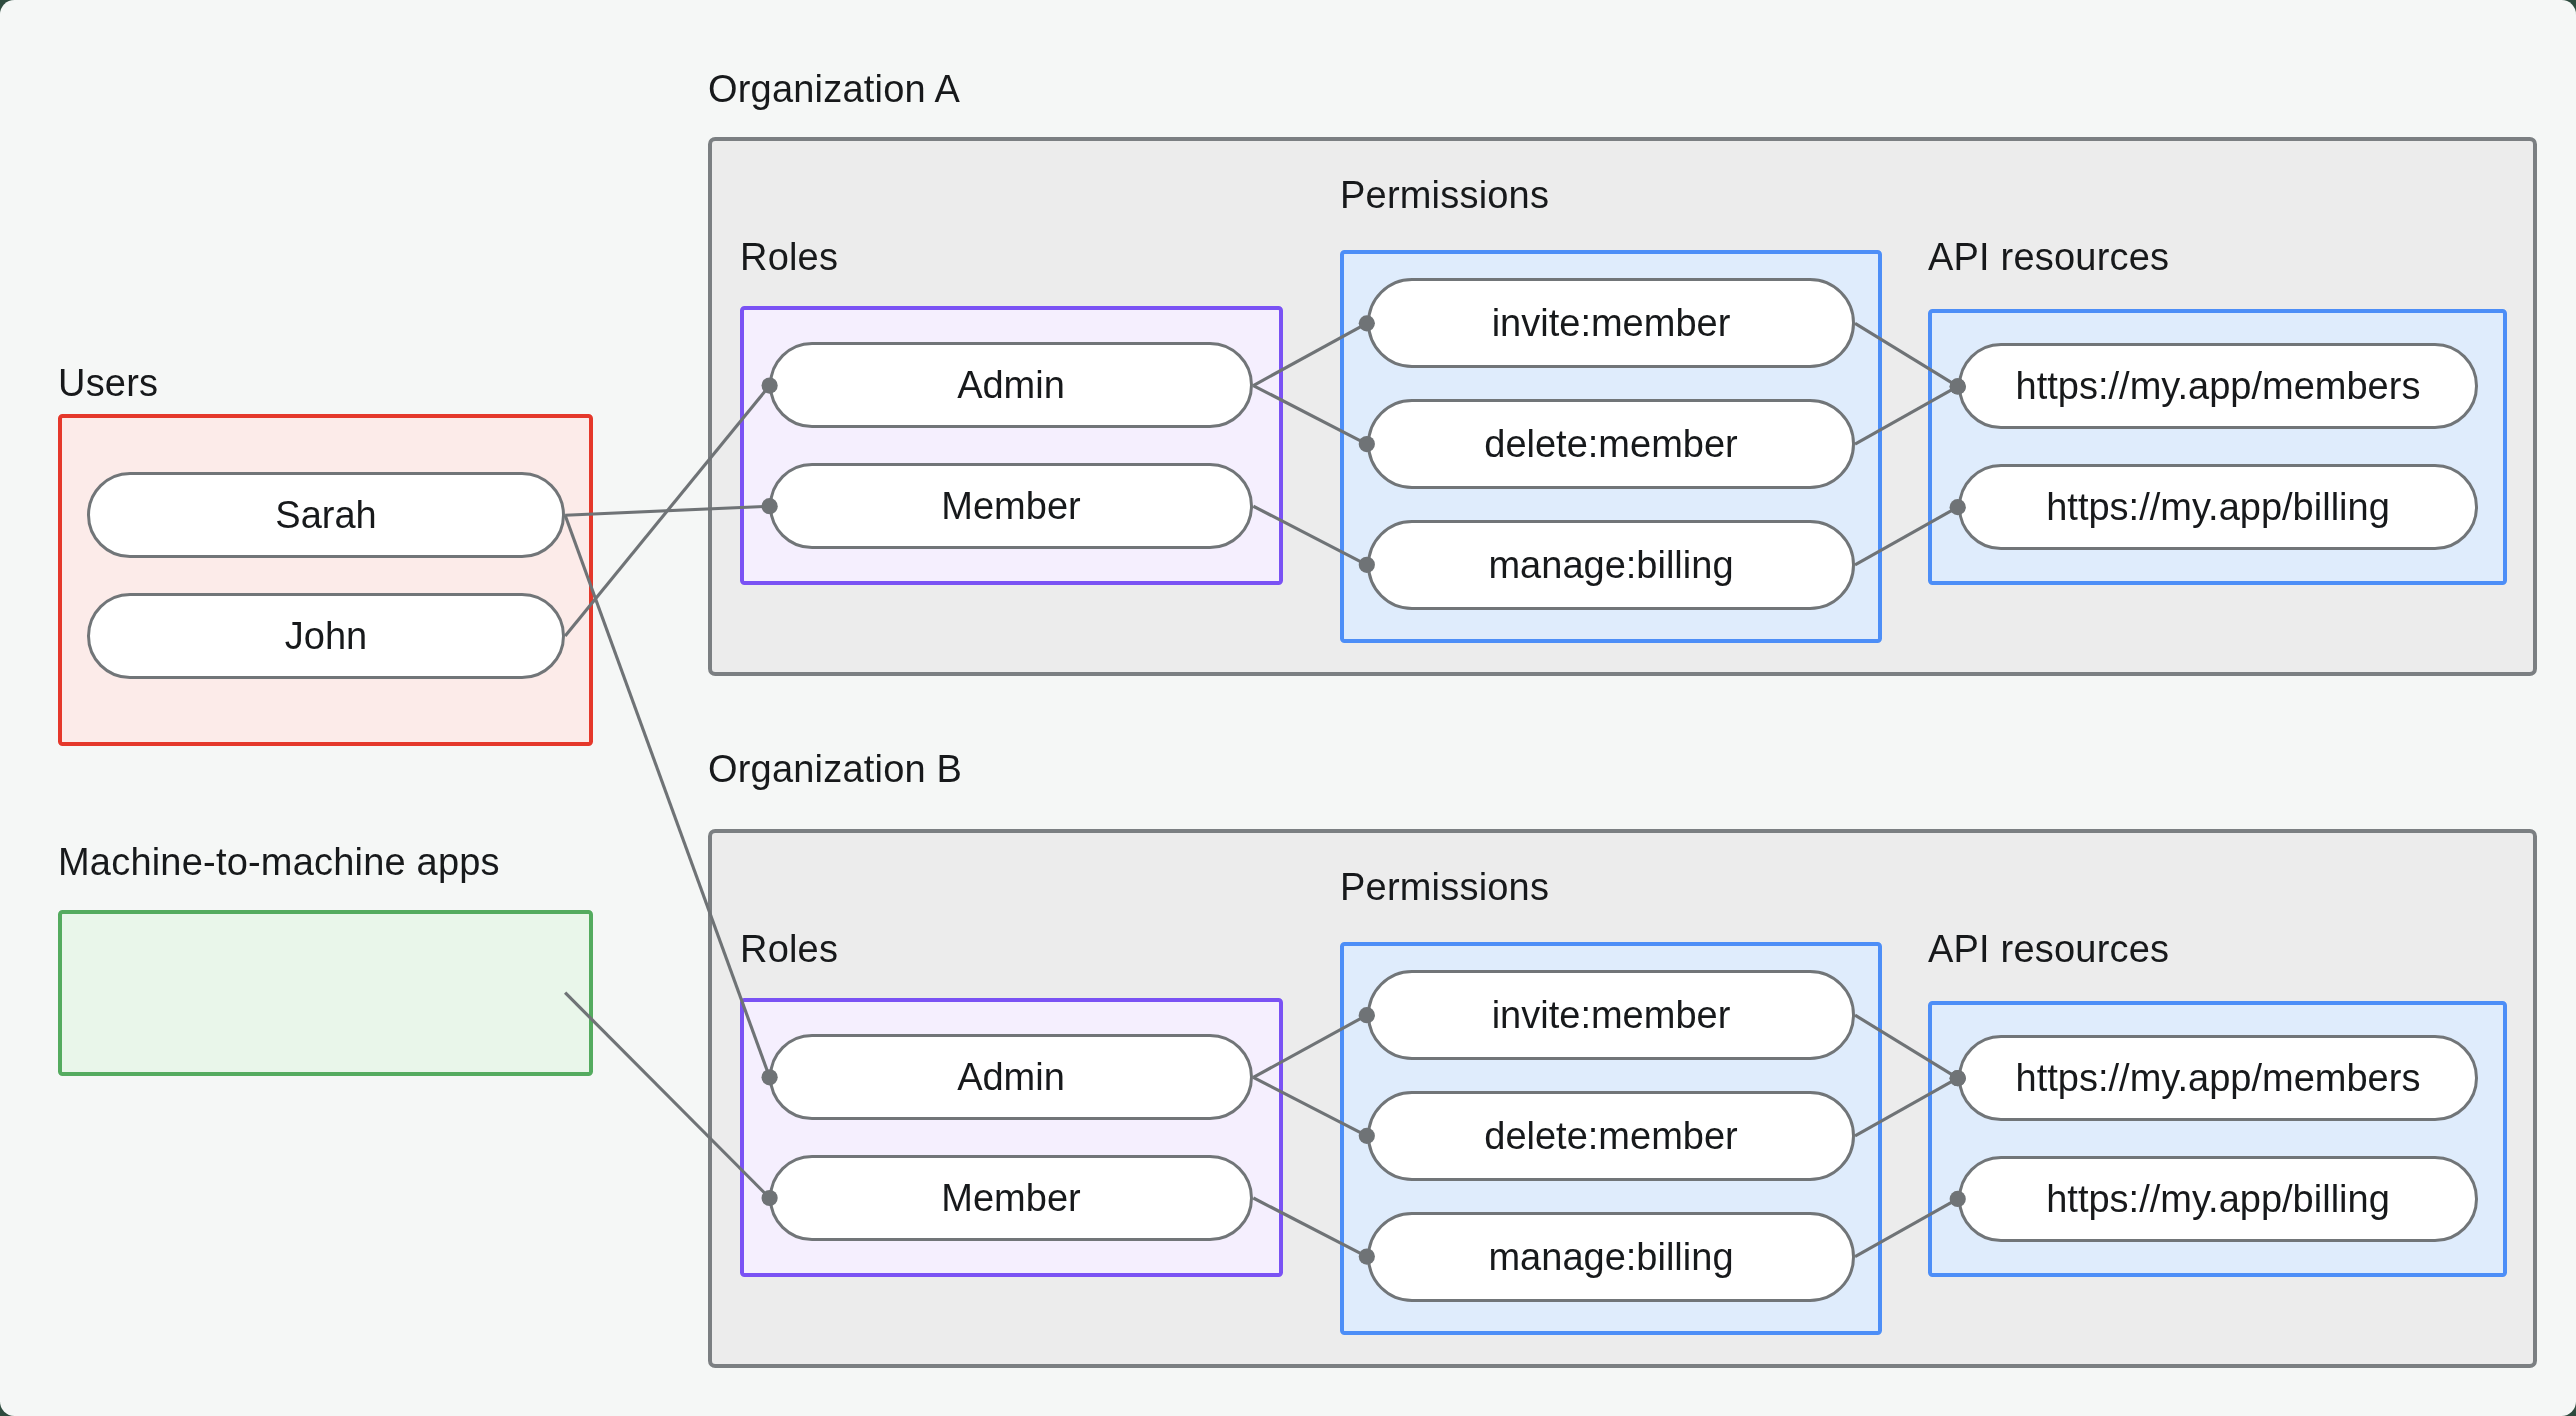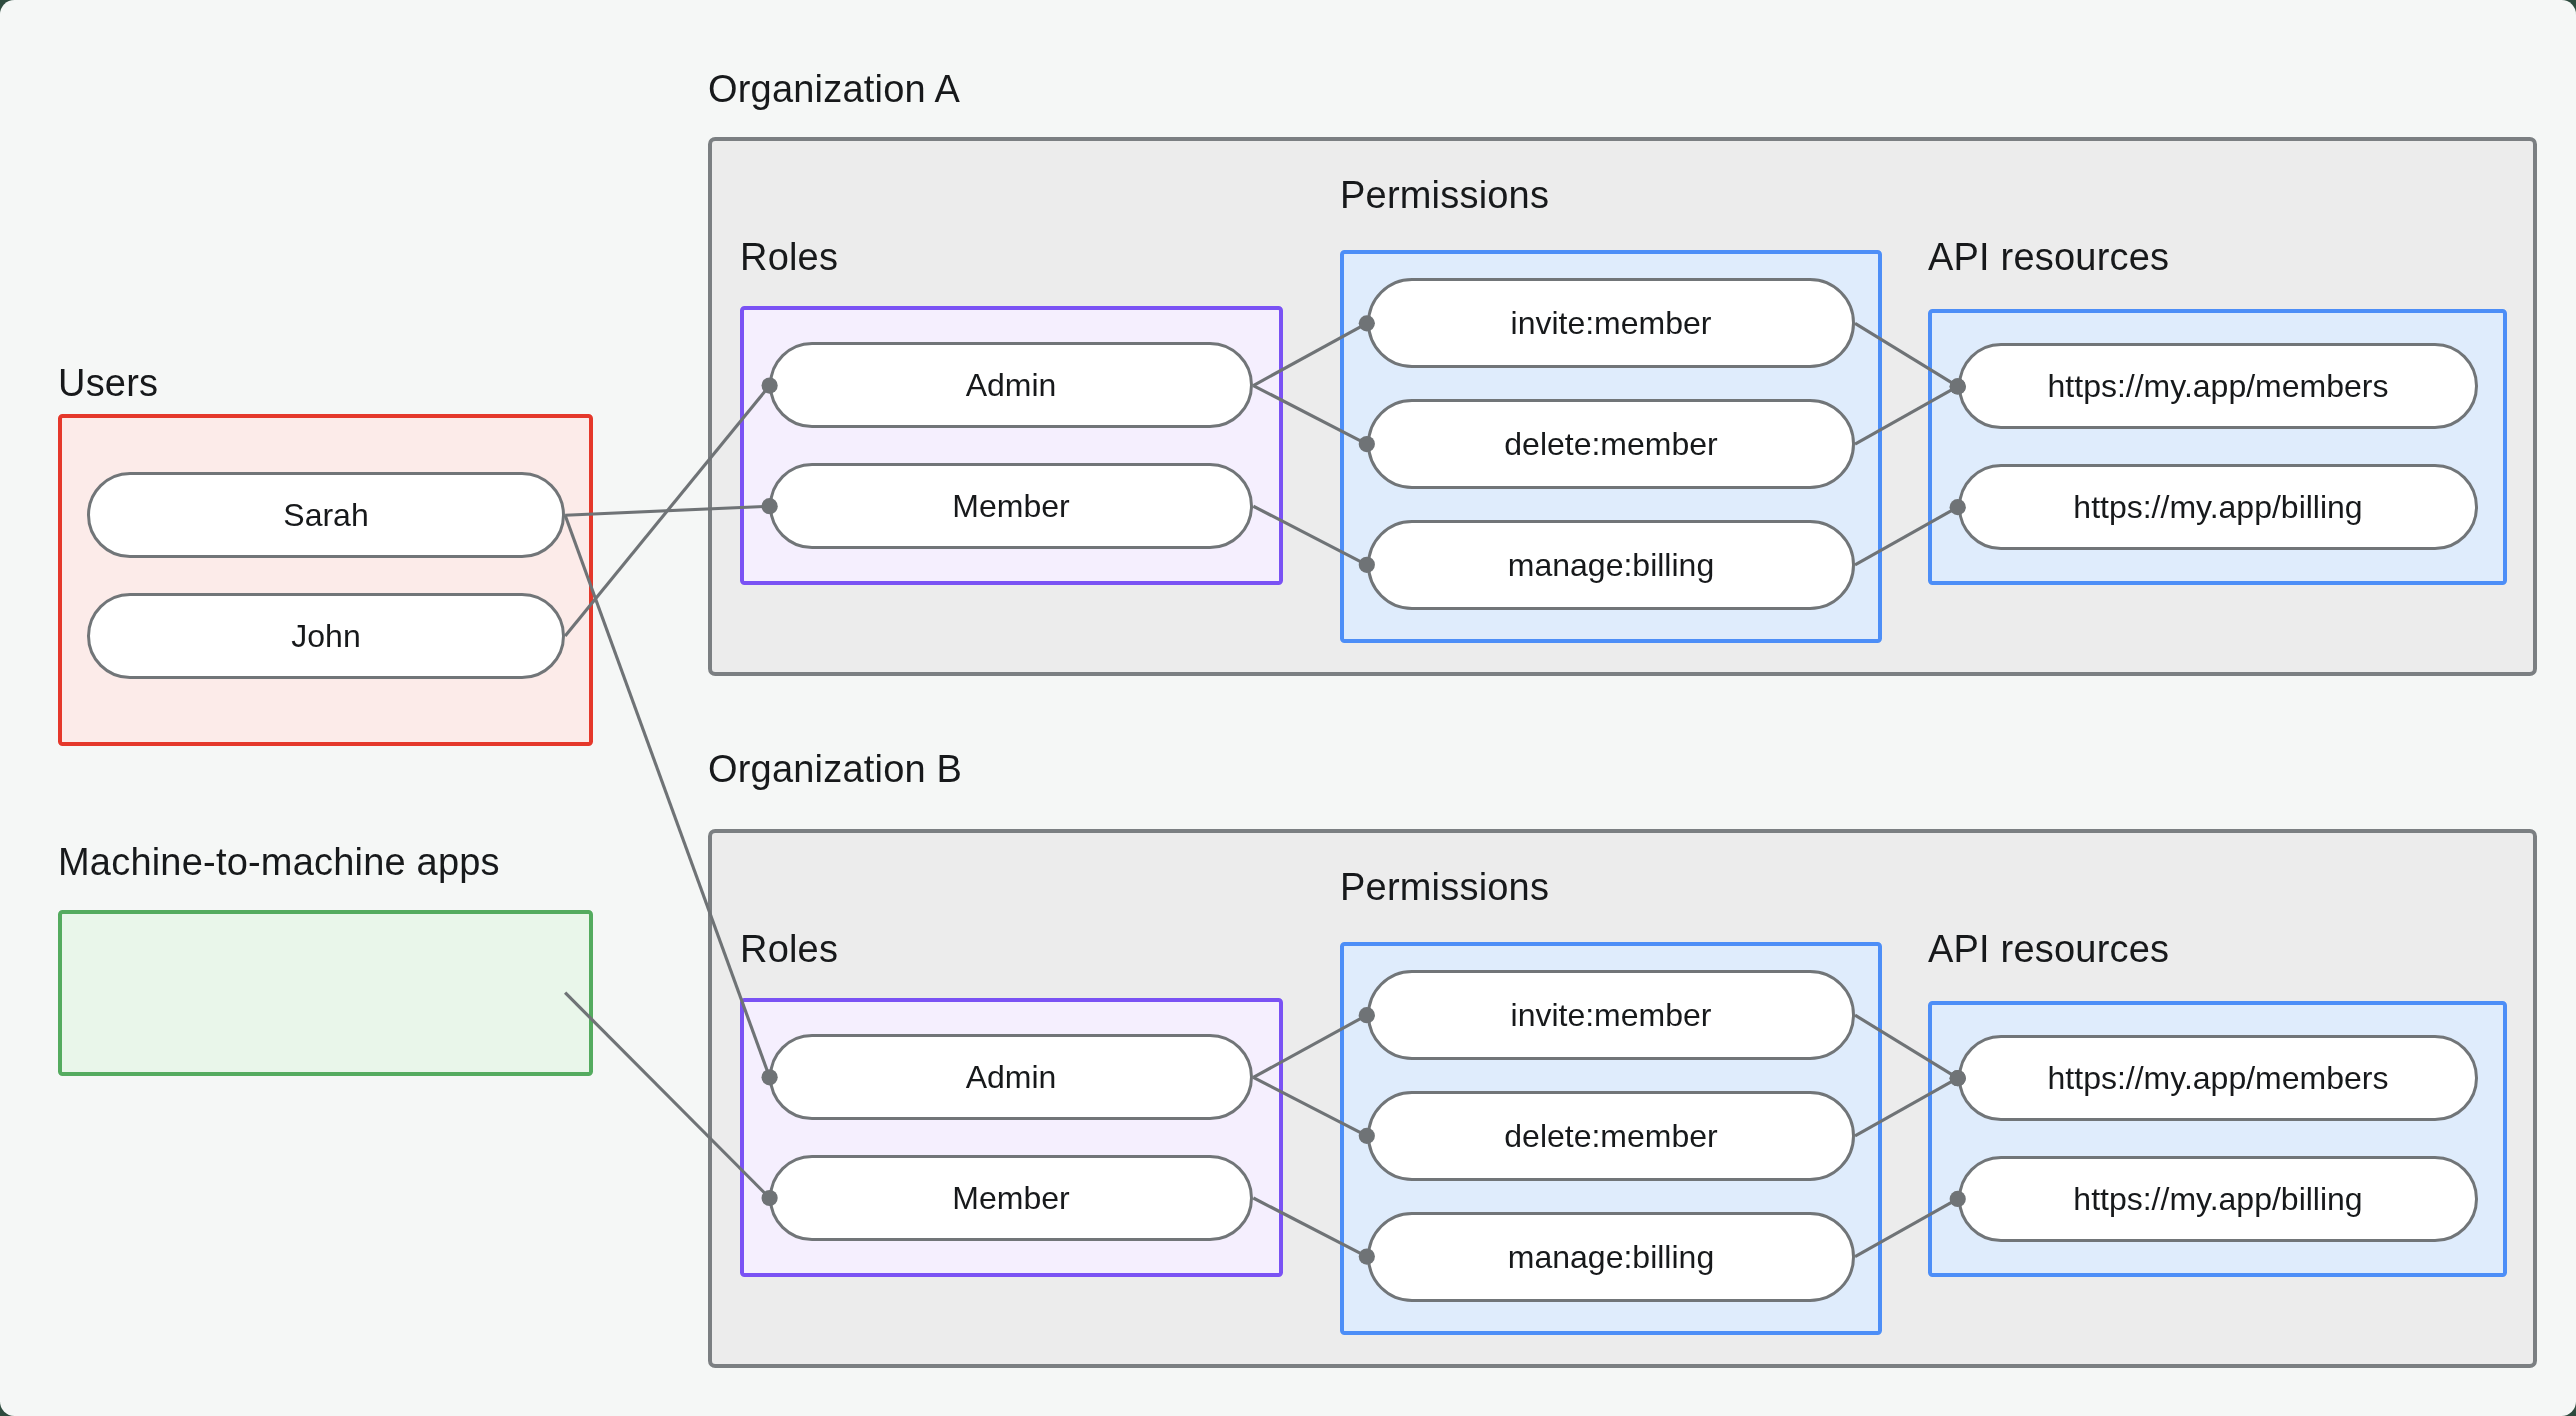--- a/index.html
+++ b/index.html
@@ -52,21 +52,21 @@
   }
   .pill {
     position: absolute;
     box-sizing: border-box;
     background: var(--pill-bg, #ffffff);
     border: 3.2px solid var(--pill-border, #717578);
     border-radius: 900px;
     display: flex;
     align-items: center;
     justify-content: center;
-    font-size: 32px;
+    font-size: 38px;
     color: var(--text, #17191b);
     white-space: nowrap;
     z-index: 2;
   }
   svg.edge-layer {
     position: absolute;
     left: 0;
     top: 0;
     z-index: 5;
     pointer-events: none;

